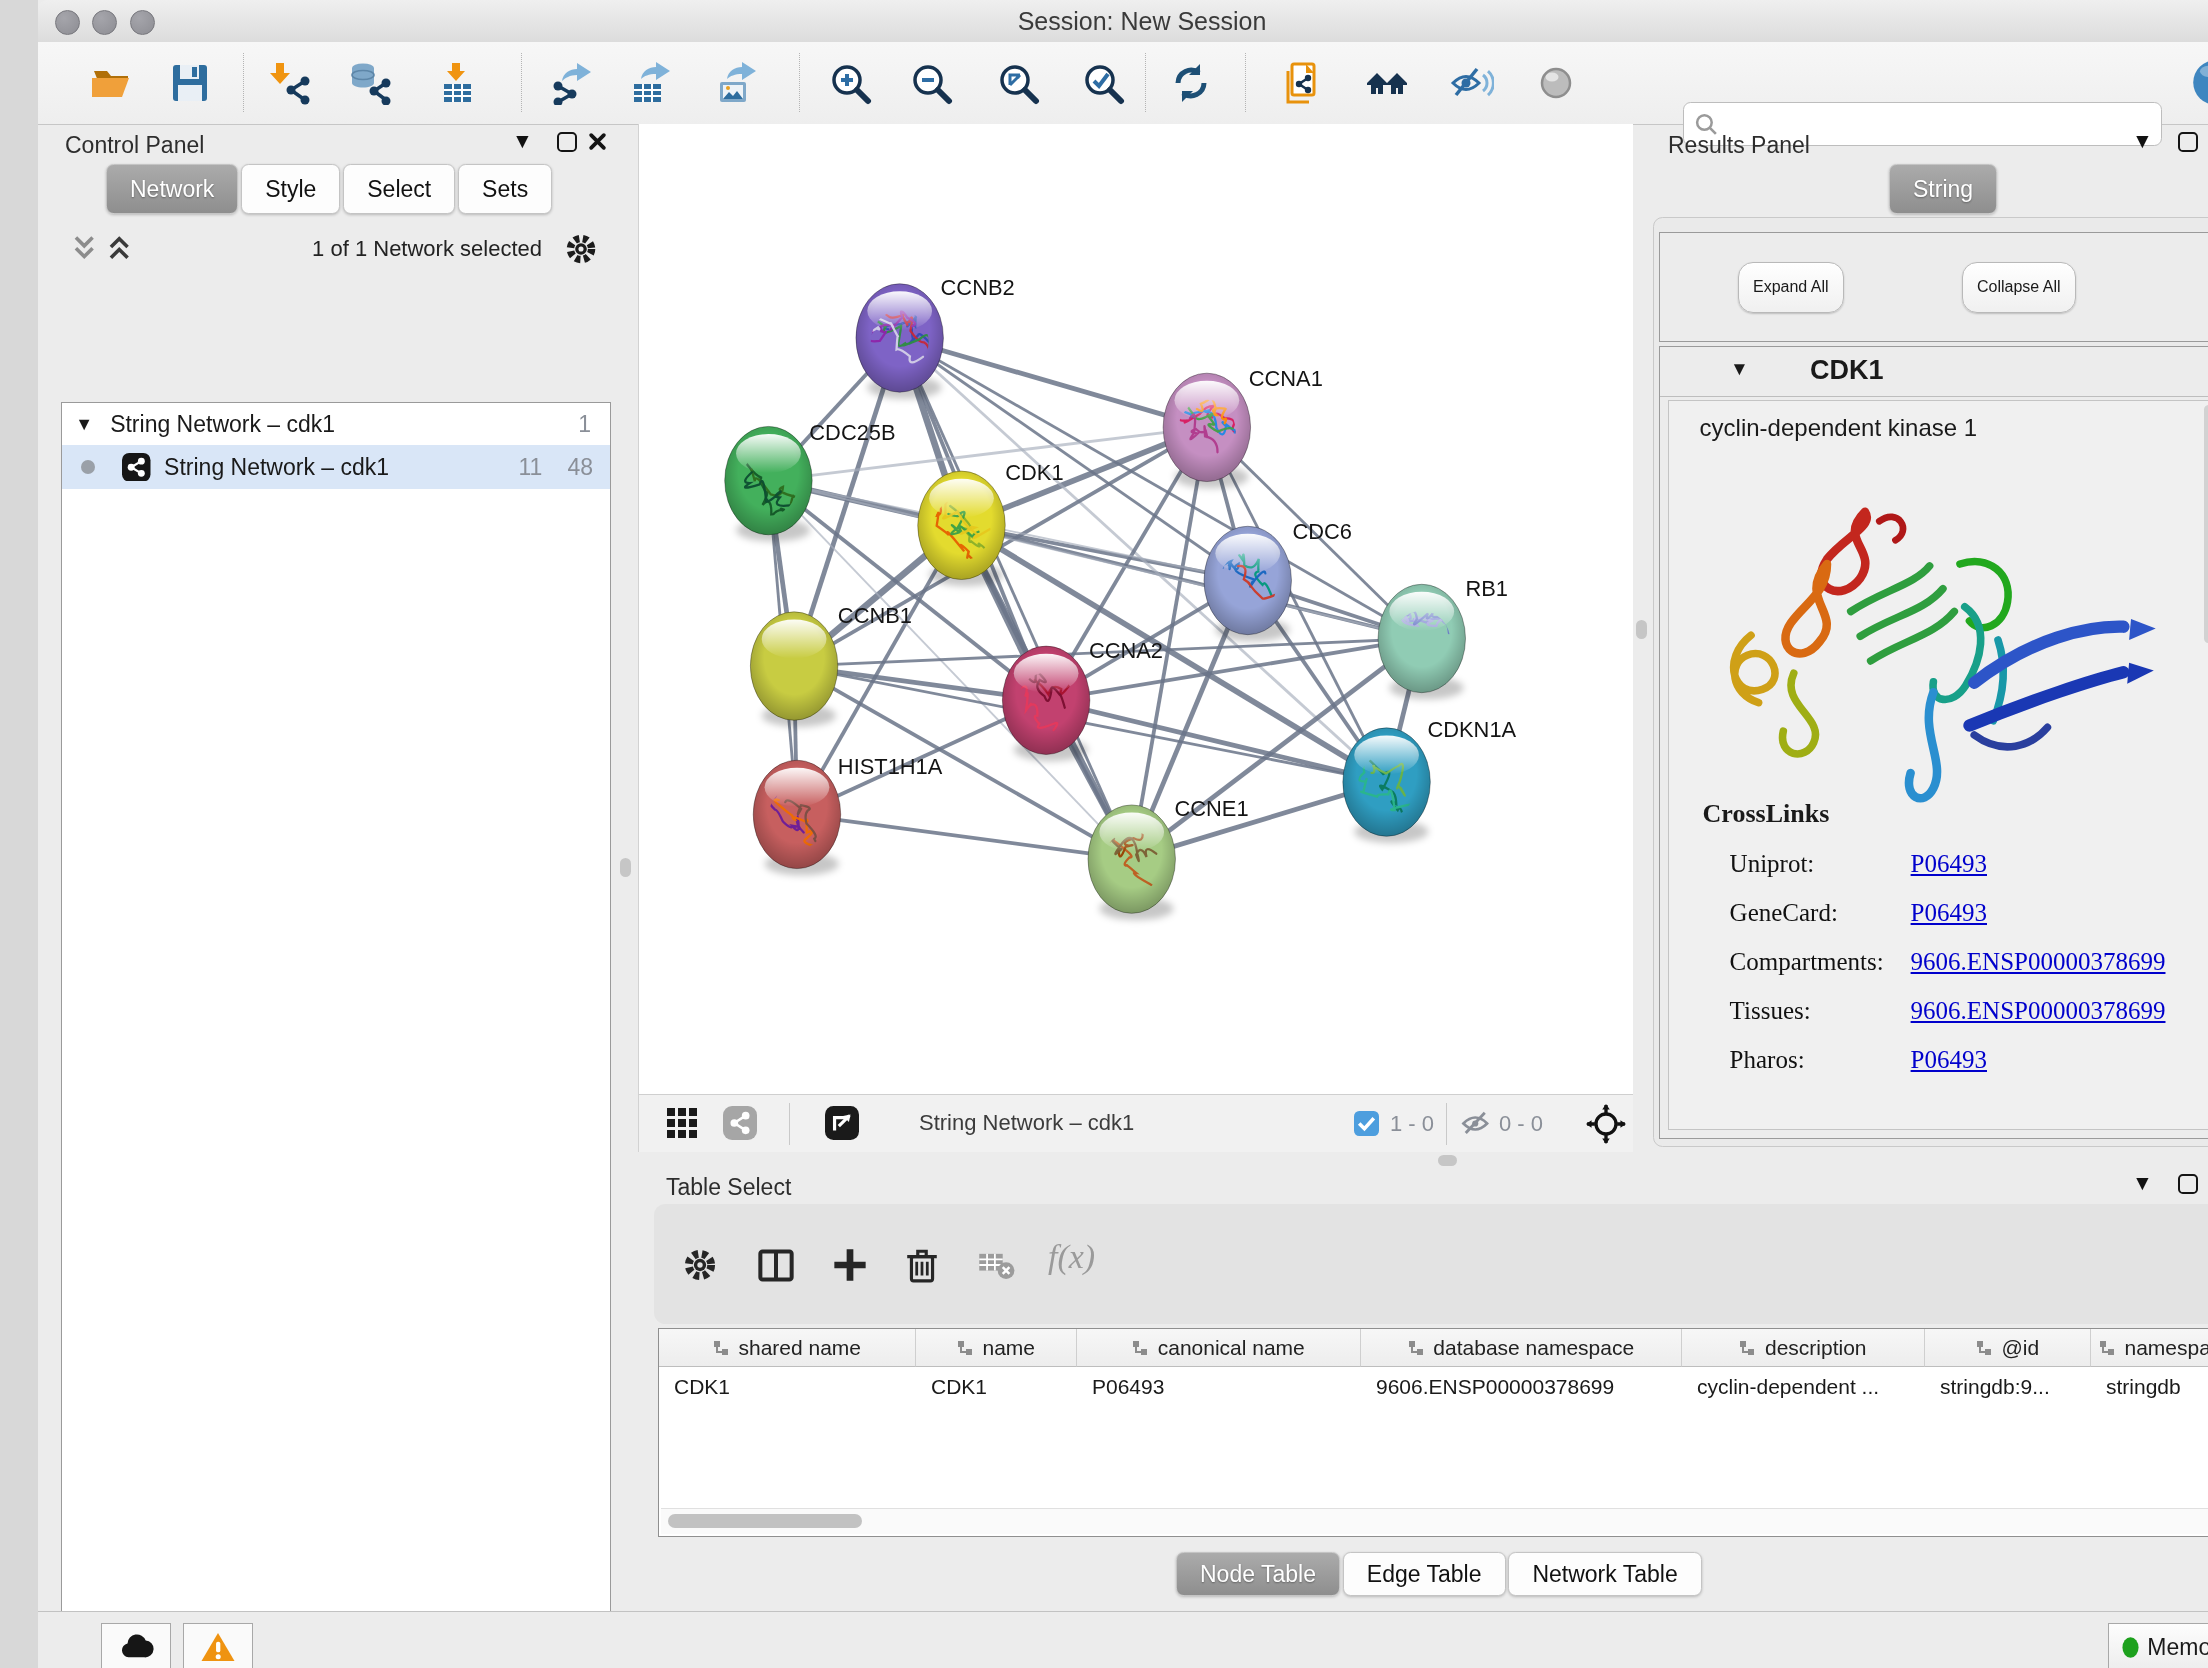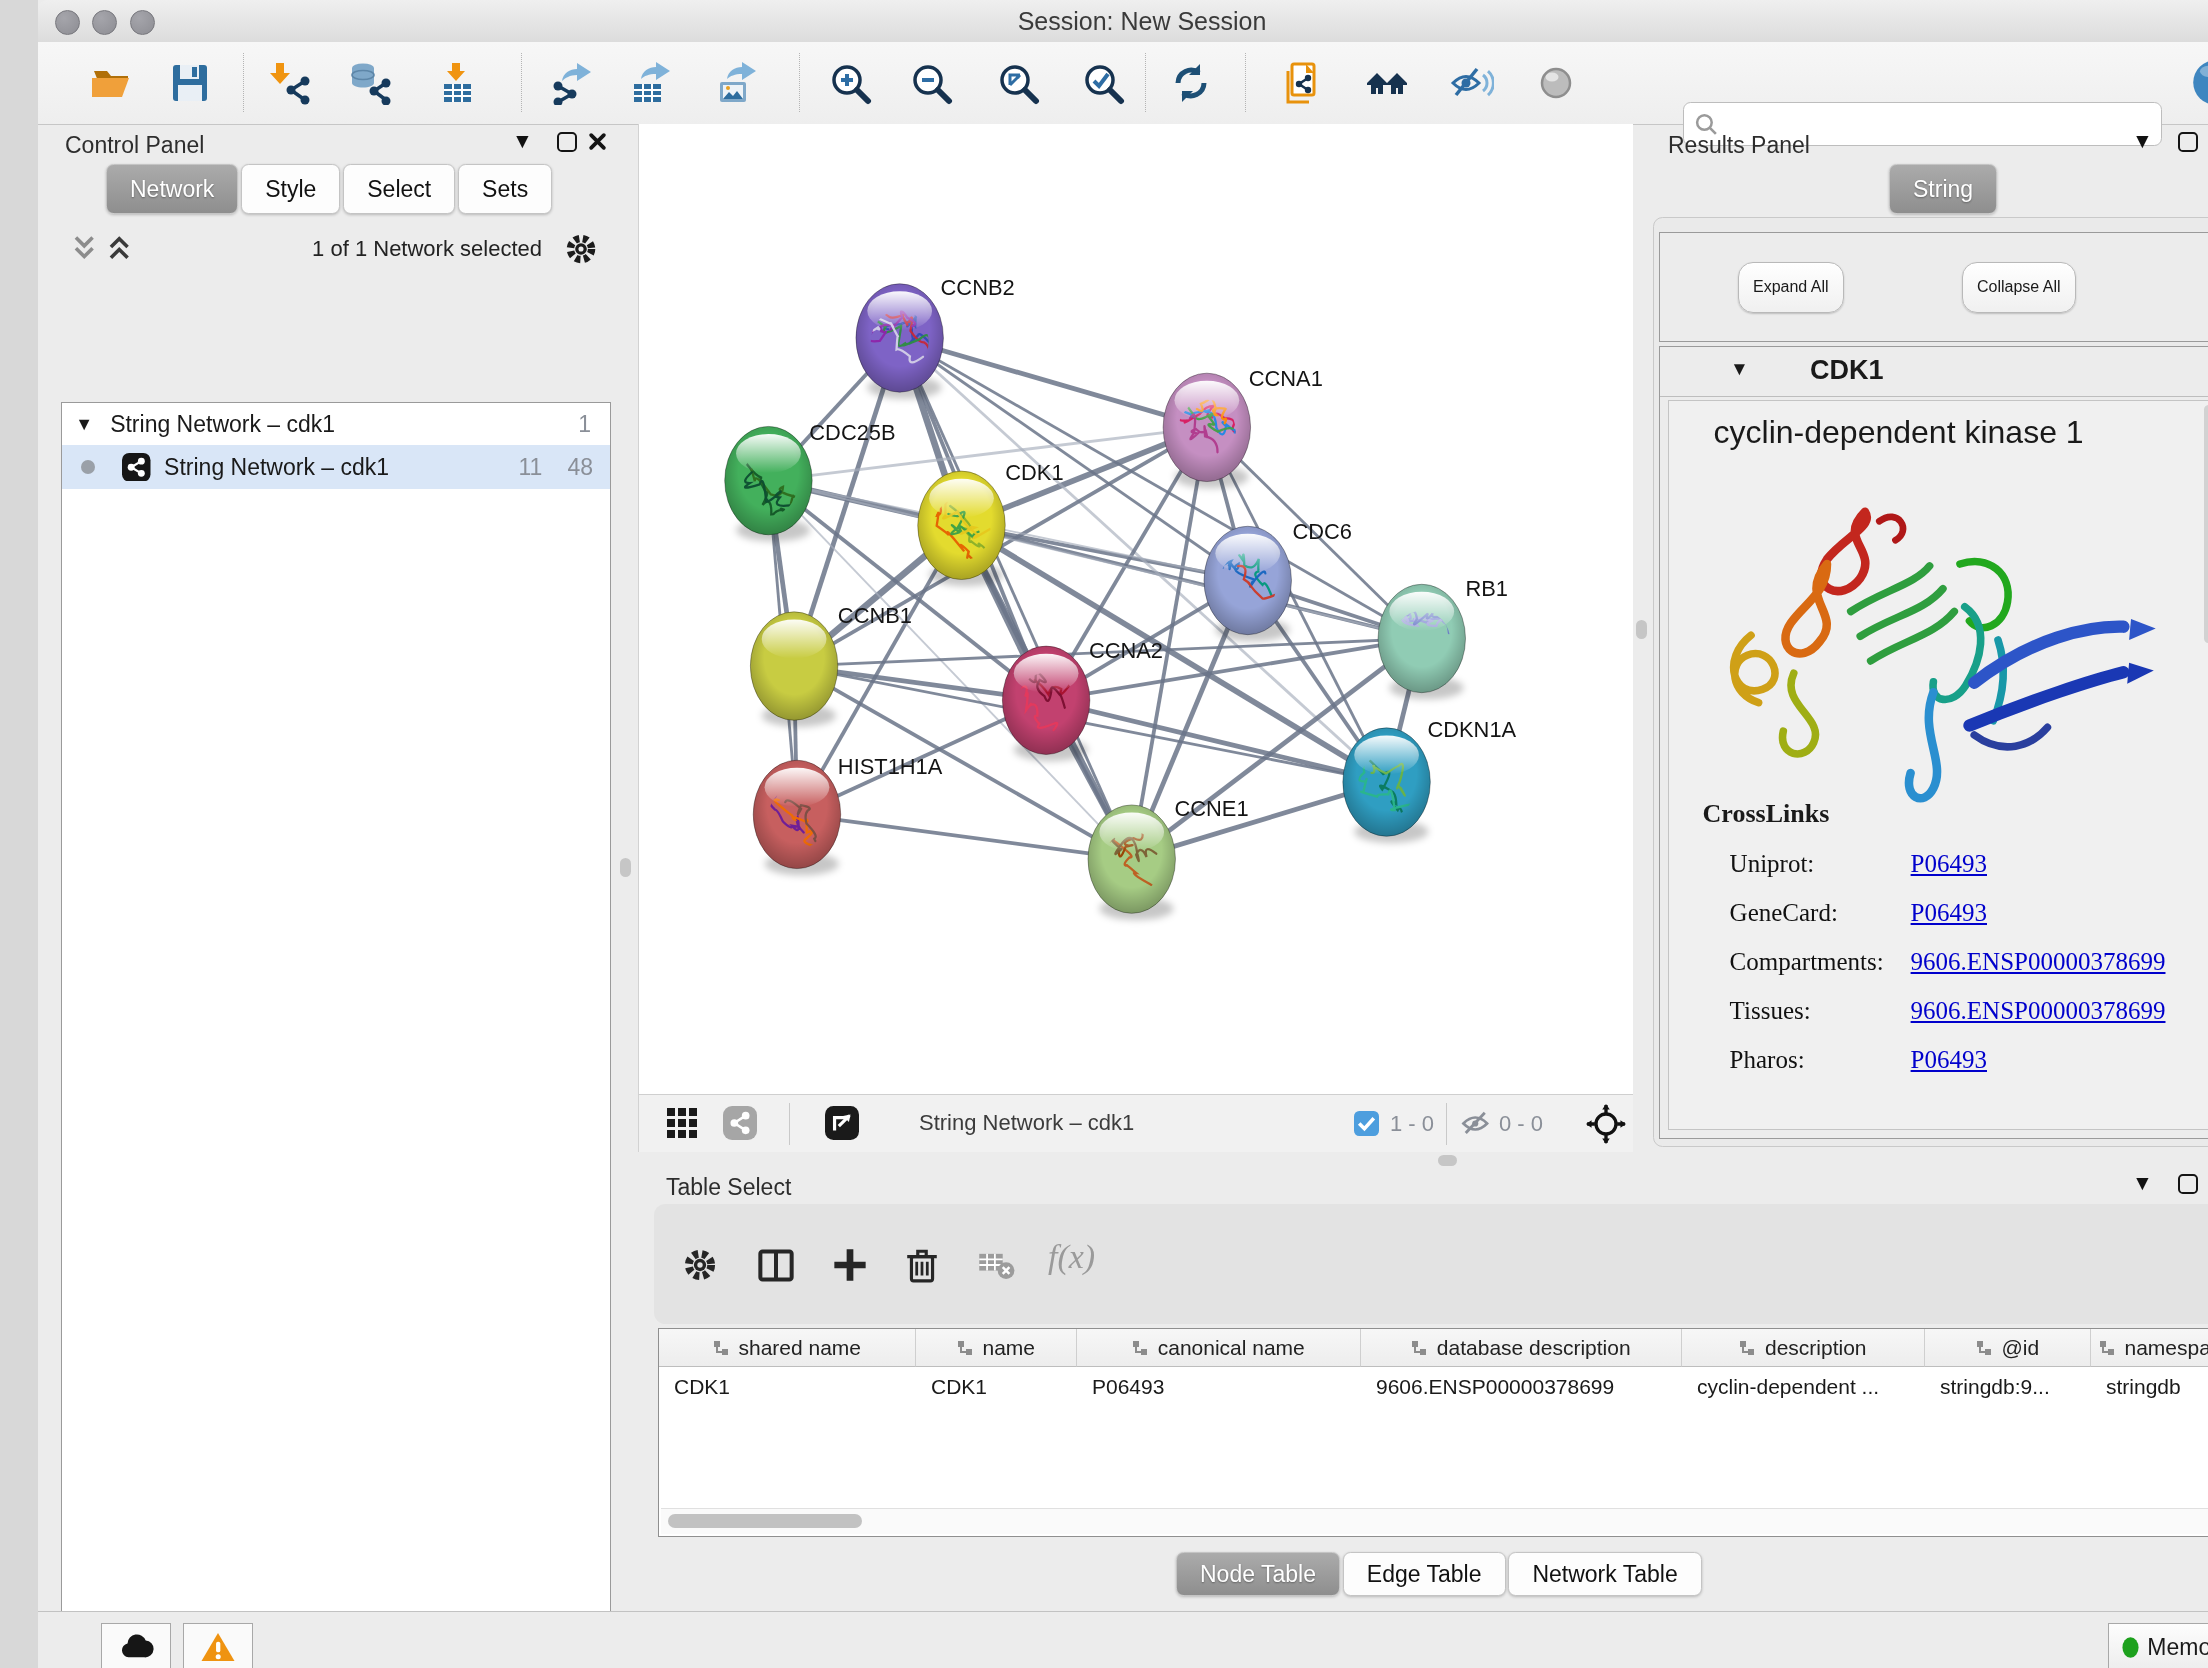--- a/index.html
+++ b/index.html
@@ -604,21 +604,21 @@
   <div class="rbuttons">
     <span class="btn abs" style="left:78px;top:28.5px">Expand All</span>
     <span class="btn abs" style="left:302px;top:28.5px">Collapse All</span>
   </div>
   <div class="rentry">
     <div class="abs" style="left:0;top:0;width:100%;height:49px;border-bottom:1px solid #bdbdbd">
       <span class="abs" style="left:70px;top:11.4px;font-size:19px">▼</span>
       <span class="abs" style="left:150px;top:7.6px;font-size:27px;font-weight:bold">CDK1</span>
     </div>
     <div class="rinner">
-      <div class="abs" style="left:45px;top:13.3px;font-size:32px">cyclin-dependent kinase 1</div>
+      <div class="abs" style="left:31px;top:13.3px;font-size:24px">cyclin-dependent kinase 1</div>
       <svg class="abs" style="left:15px;top:49px" width="533" height="380" viewBox="0 0 560 400">
         <g fill="none" stroke-linecap="round">
           <path d="M190 65 C160 95 205 105 185 135 C165 162 130 145 150 115 C168 92 200 80 190 65" stroke="#c3271e" stroke-width="9"></path>
           <path d="M205 75 C225 60 240 85 222 95" stroke="#b01818" stroke-width="7"></path>
           <path d="M150 120 C118 158 168 172 142 202 C122 228 94 208 112 182 C126 162 150 150 150 120" stroke="#d96a12" stroke-width="9"></path>
           <path d="M70 195 C38 220 52 262 82 252 C108 243 92 206 66 216 C46 224 48 256 78 266" stroke="#cfa017" stroke-width="8"></path>
           <path d="M115 235 C100 268 148 282 136 308 C127 328 98 322 104 296" stroke="#9fae14" stroke-width="8"></path>
           <path d="M175 170 C208 148 242 142 258 122 M185 196 C220 174 252 170 272 146 M196 222 C230 200 262 196 284 170" stroke="#2f9e3f" stroke-width="8"></path>
           <path d="M290 120 C320 110 345 130 340 160 C336 185 312 195 300 180" stroke="#22a81e" stroke-width="8"></path>
           <path d="M330 200 C340 230 335 260 325 285" stroke="#1898a8" stroke-width="8"></path>
@@ -718,21 +718,21 @@
           <path d="M4 7v5h5" stroke="#8c8c8c" stroke-width="2" fill="none"></path>
         </svg>
       <span>canonical name</span>
       </div>
     <div class="th" style="left:702px;width:321px">
       <svg width="16" height="16" viewBox="0 0 16 16">
           <rect x="1" y="1" width="6" height="6" fill="#8c8c8c"></rect>
           <rect x="9" y="9" width="6" height="6" fill="#8c8c8c"></rect>
           <path d="M4 7v5h5" stroke="#8c8c8c" stroke-width="2" fill="none"></path>
         </svg>
-      <span>database description</span>
+      <span>database namespace</span>
       </div>
     <div class="th" style="left:1023px;width:243px">
       <svg width="16" height="16" viewBox="0 0 16 16">
           <rect x="1" y="1" width="6" height="6" fill="#8c8c8c"></rect>
           <rect x="9" y="9" width="6" height="6" fill="#8c8c8c"></rect>
           <path d="M4 7v5h5" stroke="#8c8c8c" stroke-width="2" fill="none"></path>
         </svg>
       <span>description</span>
       </div>
     <div class="th" style="left:1266px;width:166px">

